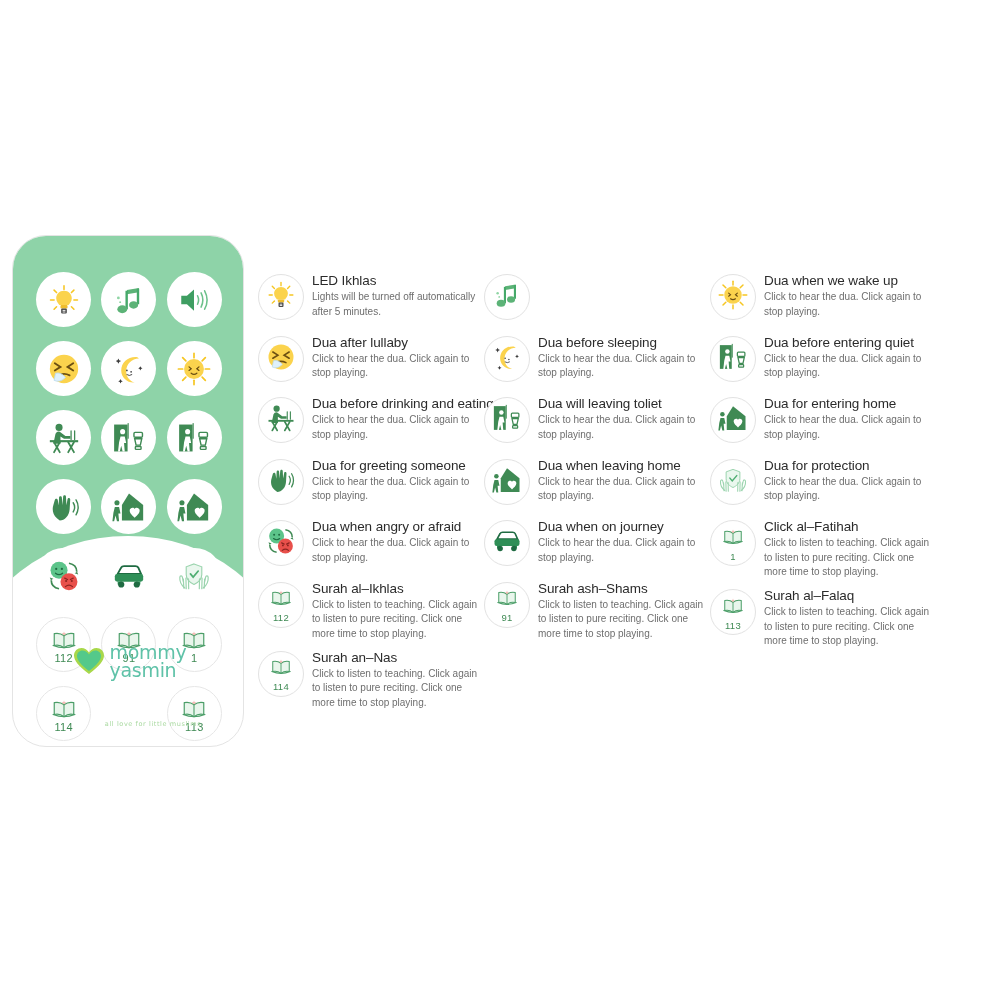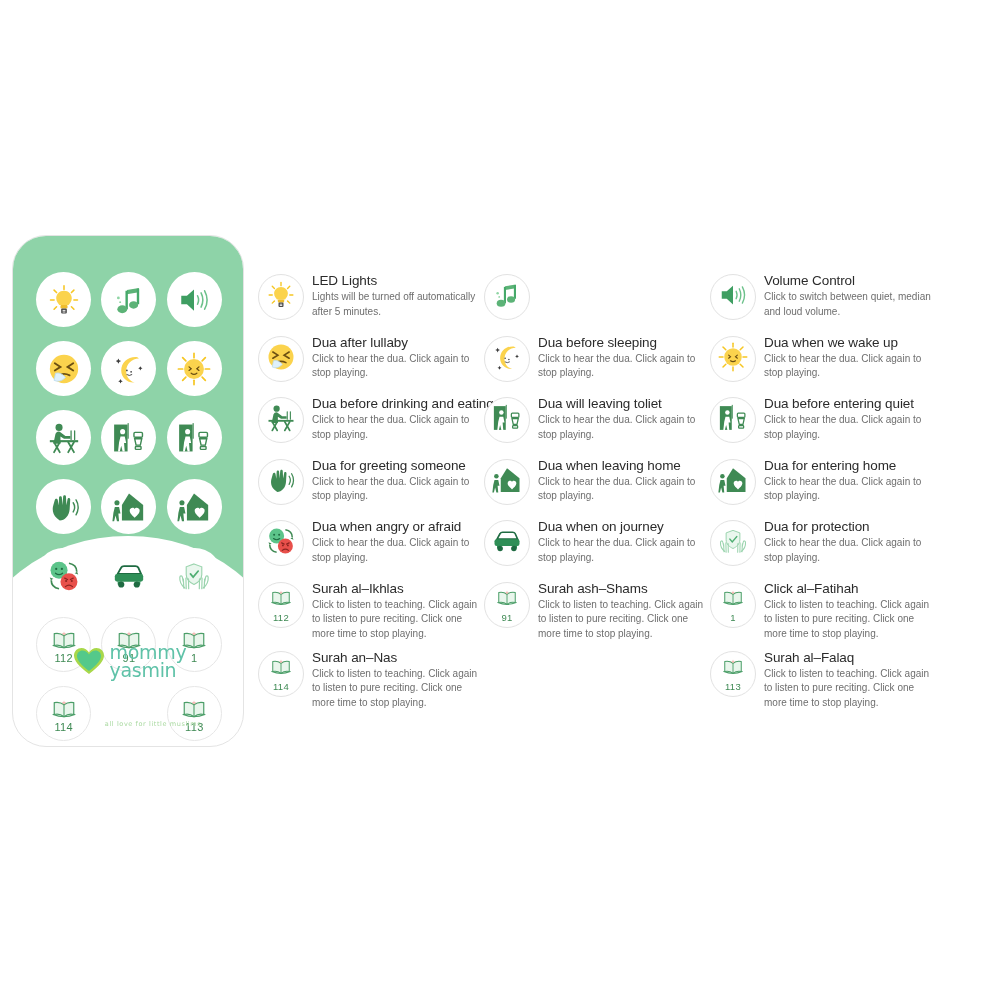--- a/index.html
+++ b/index.html
@@ -445,21 +445,21 @@
                   <line x1="38" y1="37" x2="34.5" y2="33.5"></line>
                 </g>
                 <path d="M24 11 C17.5 11 13 16 13 21.5 C13 26 16 28.5 17.5 31 L30.5 31 C32 28.5 35 26 35 21.5 C35 16 30.5 11 24 11 Z" fill="#fbd34d"></path>
                 <rect x="19" y="31" width="10" height="5" rx="1.4" fill="#eebd2e"></rect>
                 <rect x="20" y="36" width="8" height="7" rx="1.5" fill="#4a4a4a"></rect>
                 <rect x="22" y="38" width="4" height="1.3" fill="#fff"></rect>
                 <rect x="22" y="40.3" width="4" height="1.3" fill="#fff"></rect>
               </svg></span>
           </div>
           <div class="leg-txt">
-            <div class="leg-title">LED Lights</div>
+            <div class="leg-title">LED Ikhlas</div>
             <div class="leg-desc">Lights will be turned off automatically after 5 minutes.</div>
           </div>
         </div>
         <div class="leg-item">
           <div class="leg-icon">
             <span><svg width="30" height="30" viewBox="0 0 48 48">
                 <circle cx="24" cy="24" r="20" fill="#fbd34d"></circle>
                 <g stroke="#6b4f12" stroke-width="2.6" stroke-linecap="round" fill="none">
                   <path d="M11 16 L19 21 L11 26"></path>
                   <path d="M37 16 L29 21 L37 26"></path>
@@ -665,36 +665,20 @@
             <span class="q-num">91</span>
           </div>
           <div class="leg-txt">
             <div class="leg-title">Surah ash–Shams</div>
             <div class="leg-desc">Click to listen to teaching. Click again to listen to pure reciting. Click one more time to stop playing.</div>
           </div>
         </div>
         <div class="leg-item blank"></div>
       </div>
     <div class="legcol col3">
-        <div class="leg-item">
-          <div class="leg-icon">
-            <span><svg width="30" height="30" viewBox="0 0 48 48">
-                <path d="M6 18 L14 18 L24 9 L24 39 L14 30 L6 30 Z" fill="#3f9e62"></path>
-                <g stroke="#6cc18a" stroke-width="2.2" fill="none" stroke-linecap="round">
-                  <path d="M29 18 Q32 24 29 30"></path>
-                  <path d="M34 14 Q39 24 34 34"></path>
-                  <path d="M39 11 Q46 24 39 37"></path>
-                </g>
-              </svg></span>
-          </div>
-          <div class="leg-txt">
-            <div class="leg-title">Volume Control</div>
-            <div class="leg-desc">Click to switch between quiet, median and loud volume.</div>
-          </div>
-        </div>
         <div class="leg-item">
           <div class="leg-icon">
             <span><svg width="30" height="30" viewBox="0 0 48 48">
                 <g stroke="#f6c622" stroke-width="2.4" stroke-linecap="round">
                   <line x1="24" y1="2" x2="24" y2="8"></line>
                   <line x1="24" y1="40" x2="24" y2="46"></line>
                   <line x1="2" y1="24" x2="8" y2="24"></line>
                   <line x1="40" y1="24" x2="46" y2="24"></line>
                   <line x1="8" y1="8" x2="12.5" y2="12.5"></line>
                   <line x1="35.5" y1="35.5" x2="40" y2="40"></line>

